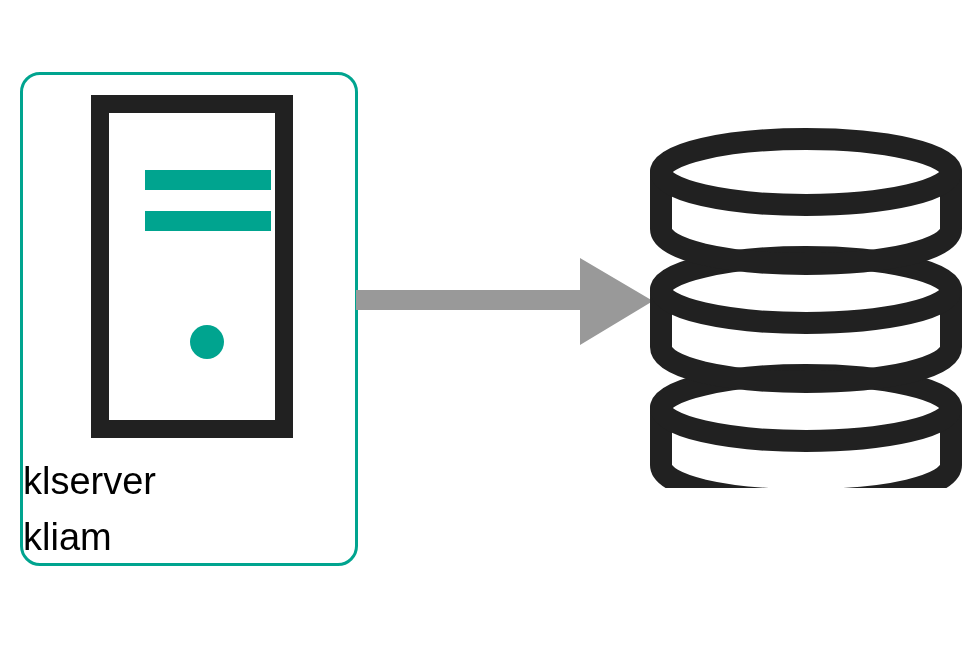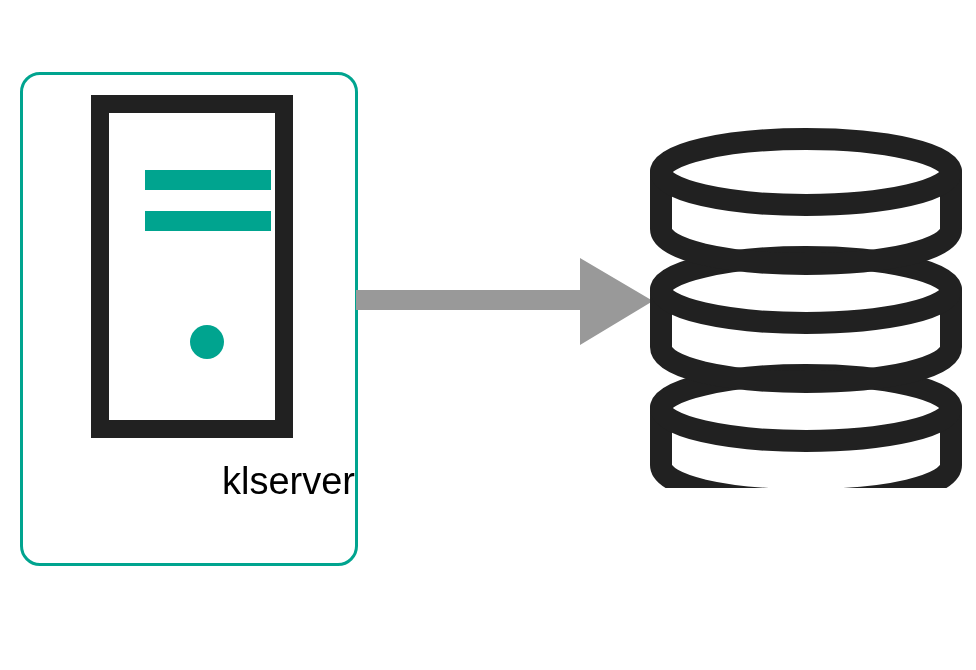--- a/index.html
+++ b/index.html
@@ -61,21 +61,21 @@
     border-radius: 50%;
     background: #00a48f;
   }
 
   
   .card-labels {
     position: absolute;
     left: 0;
     top: 378px;
     width: 100%;
-    text-align: right;
+    text-align: left;
     color: #000000;
     font-size: 38px;
     line-height: 56px;
     font-weight: 400;
     letter-spacing: 0px;
   }
   .card-labels .label-line { display: block; }
 
   
   .arrow {
@@ -105,20 +105,21 @@
   <div class="server-card">
 
     <div class="server-tower">
       <div class="tower-bar bar-1"></div>
       <div class="tower-bar bar-2"></div>
       <div class="tower-dot"></div>
     </div>
 
     <div class="card-labels">
       <span class="label-line">klserver</span>
+      <span class="label-line">kliam</span>
     </div>
 
   </div>
 
   <div class="arrow">
     <svg width="300" height="92" viewBox="0 0 300 92" xmlns="http://www.w3.org/2000/svg" aria-hidden="true">
       <path d="M0 35 L224 35 L224 3 L297 46 L224 90 L224 55 L0 55 Z" fill="#999999"></path>
     </svg>
   </div>
 

